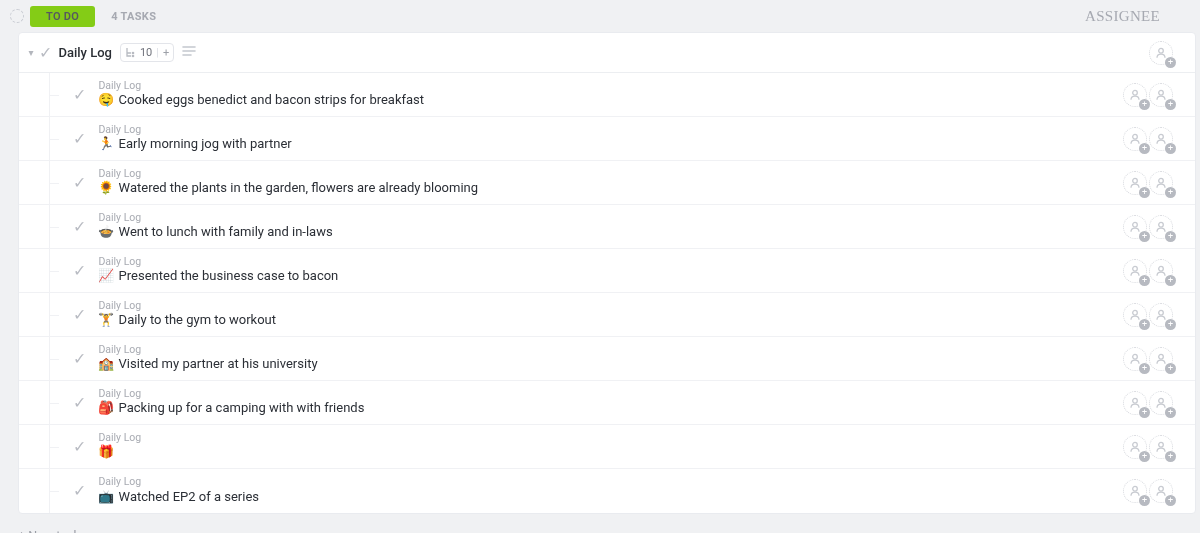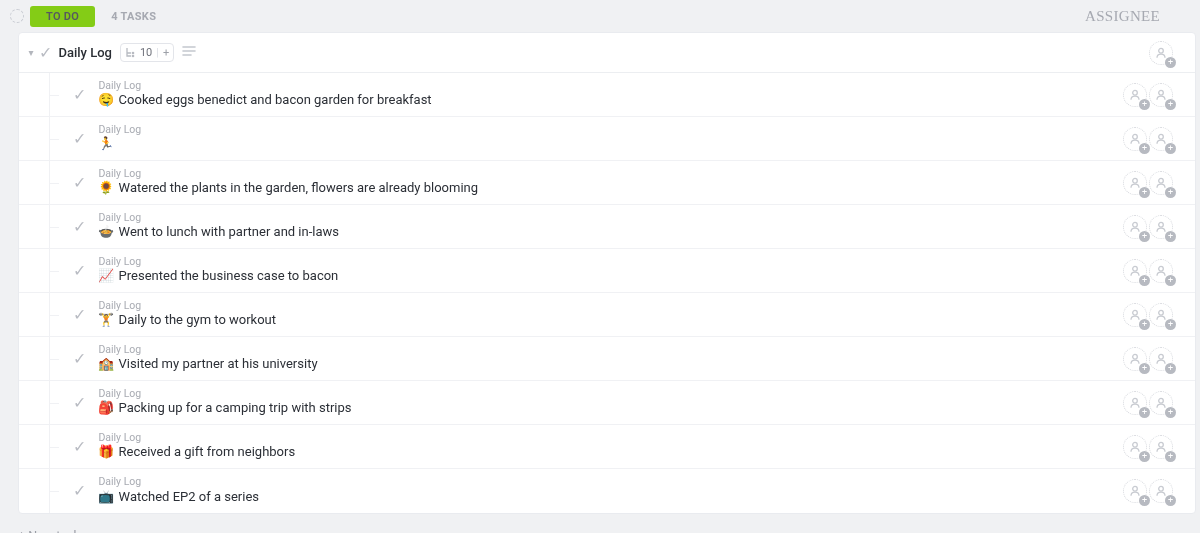--- a/index.html
+++ b/index.html
@@ -245,21 +245,21 @@
   </div>
 
   <div id="task-rows">
       <div class="task-row">
     <span class="hier-line"></span>
     <span class="check" style="margin-left:14px;">✓</span>
     <div class="task-body">
       <span class="task-crumb">Daily Log</span>
       <span class="task-title">
         <span>🤤</span>
-        <span>Cooked eggs benedict and bacon garden for breakfast</span>
+        <span>Cooked eggs benedict and bacon strips for breakfast</span>
       </span>
     </div>
     <div class="right-cell">
       <span class="assignee-ph">
         <span class="ring"></span>
         <svg width="12" height="12" viewBox="0 0 12 12">
               <circle cx="6" cy="4" r="2.3" fill="none" stroke="#c8cbd1" stroke-width="1.3"></circle>
               <path d="M2 11c0-2.2 1.8-3.7 4-3.7s4 1.5 4 3.7" fill="none" stroke="#c8cbd1" stroke-width="1.3"></path>
             </svg>
         <span class="pl">+</span>
@@ -274,20 +274,21 @@
       </span>
     </div>
       </div>
       <div class="task-row">
     <span class="hier-line"></span>
     <span class="check" style="margin-left:14px;">✓</span>
     <div class="task-body">
       <span class="task-crumb">Daily Log</span>
       <span class="task-title">
         <span>🏃</span>
+        <span>Early morning jog with partner</span>
       </span>
     </div>
     <div class="right-cell">
       <span class="assignee-ph">
         <span class="ring"></span>
         <svg width="12" height="12" viewBox="0 0 12 12">
               <circle cx="6" cy="4" r="2.3" fill="none" stroke="#c8cbd1" stroke-width="1.3"></circle>
               <path d="M2 11c0-2.2 1.8-3.7 4-3.7s4 1.5 4 3.7" fill="none" stroke="#c8cbd1" stroke-width="1.3"></path>
             </svg>
         <span class="pl">+</span>
@@ -331,21 +332,21 @@
       </span>
     </div>
       </div>
       <div class="task-row">
     <span class="hier-line"></span>
     <span class="check" style="margin-left:14px;">✓</span>
     <div class="task-body">
       <span class="task-crumb">Daily Log</span>
       <span class="task-title">
         <span>🍲</span>
-        <span>Went to lunch with partner and in-laws</span>
+        <span>Went to lunch with family and in-laws</span>
       </span>
     </div>
     <div class="right-cell">
       <span class="assignee-ph">
         <span class="ring"></span>
         <svg width="12" height="12" viewBox="0 0 12 12">
               <circle cx="6" cy="4" r="2.3" fill="none" stroke="#c8cbd1" stroke-width="1.3"></circle>
               <path d="M2 11c0-2.2 1.8-3.7 4-3.7s4 1.5 4 3.7" fill="none" stroke="#c8cbd1" stroke-width="1.3"></path>
             </svg>
         <span class="pl">+</span>
@@ -447,21 +448,21 @@
       </span>
     </div>
       </div>
       <div class="task-row">
     <span class="hier-line"></span>
     <span class="check" style="margin-left:14px;">✓</span>
     <div class="task-body">
       <span class="task-crumb">Daily Log</span>
       <span class="task-title">
         <span>🎒</span>
-        <span>Packing up for a camping trip with strips</span>
+        <span>Packing up for a camping with with friends</span>
       </span>
     </div>
     <div class="right-cell">
       <span class="assignee-ph">
         <span class="ring"></span>
         <svg width="12" height="12" viewBox="0 0 12 12">
               <circle cx="6" cy="4" r="2.3" fill="none" stroke="#c8cbd1" stroke-width="1.3"></circle>
               <path d="M2 11c0-2.2 1.8-3.7 4-3.7s4 1.5 4 3.7" fill="none" stroke="#c8cbd1" stroke-width="1.3"></path>
             </svg>
         <span class="pl">+</span>
@@ -476,21 +477,20 @@
       </span>
     </div>
       </div>
       <div class="task-row">
     <span class="hier-line"></span>
     <span class="check" style="margin-left:14px;">✓</span>
     <div class="task-body">
       <span class="task-crumb">Daily Log</span>
       <span class="task-title">
         <span>🎁</span>
-        <span>Received a gift from neighbors</span>
       </span>
     </div>
     <div class="right-cell">
       <span class="assignee-ph">
         <span class="ring"></span>
         <svg width="12" height="12" viewBox="0 0 12 12">
               <circle cx="6" cy="4" r="2.3" fill="none" stroke="#c8cbd1" stroke-width="1.3"></circle>
               <path d="M2 11c0-2.2 1.8-3.7 4-3.7s4 1.5 4 3.7" fill="none" stroke="#c8cbd1" stroke-width="1.3"></path>
             </svg>
         <span class="pl">+</span>

